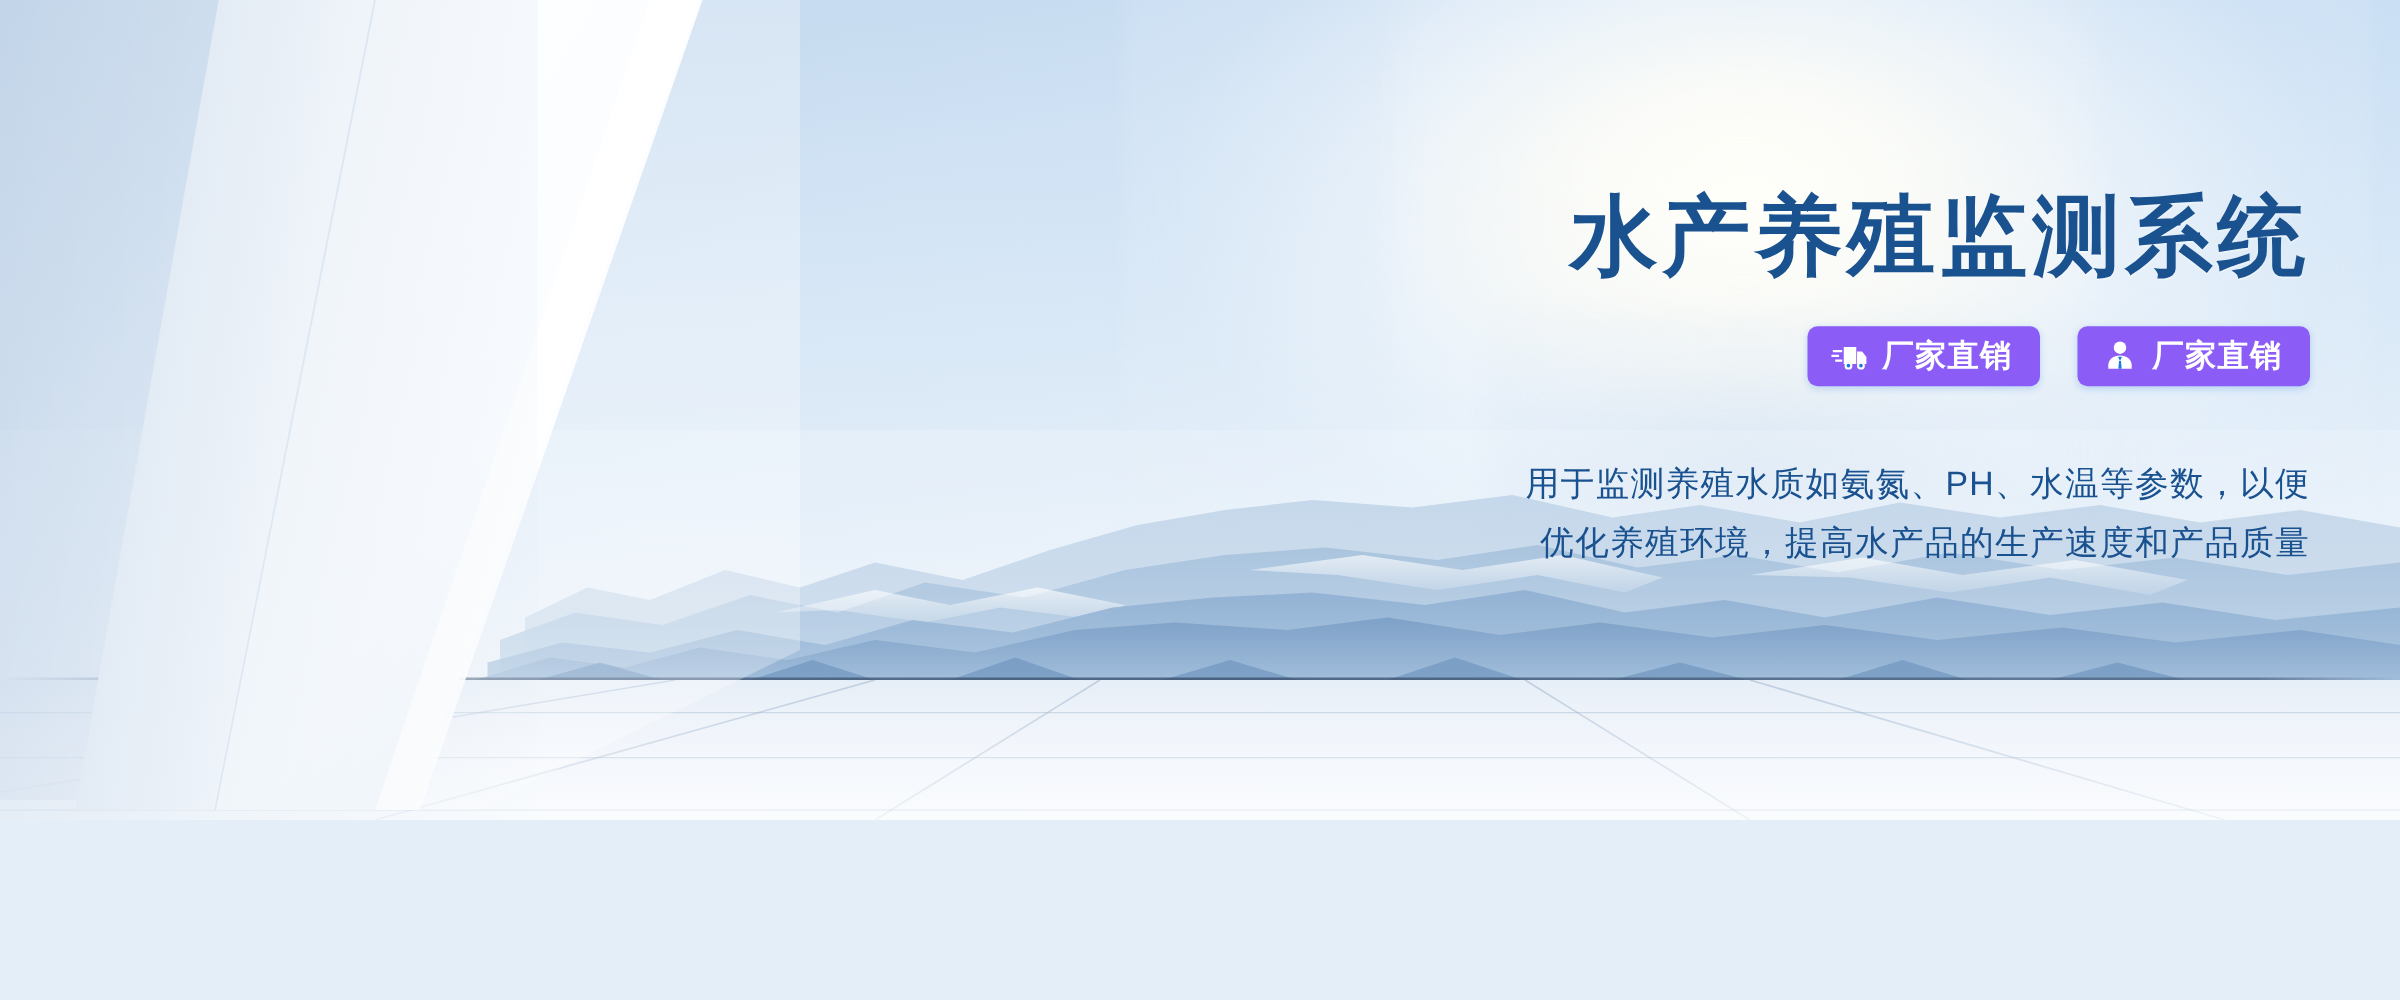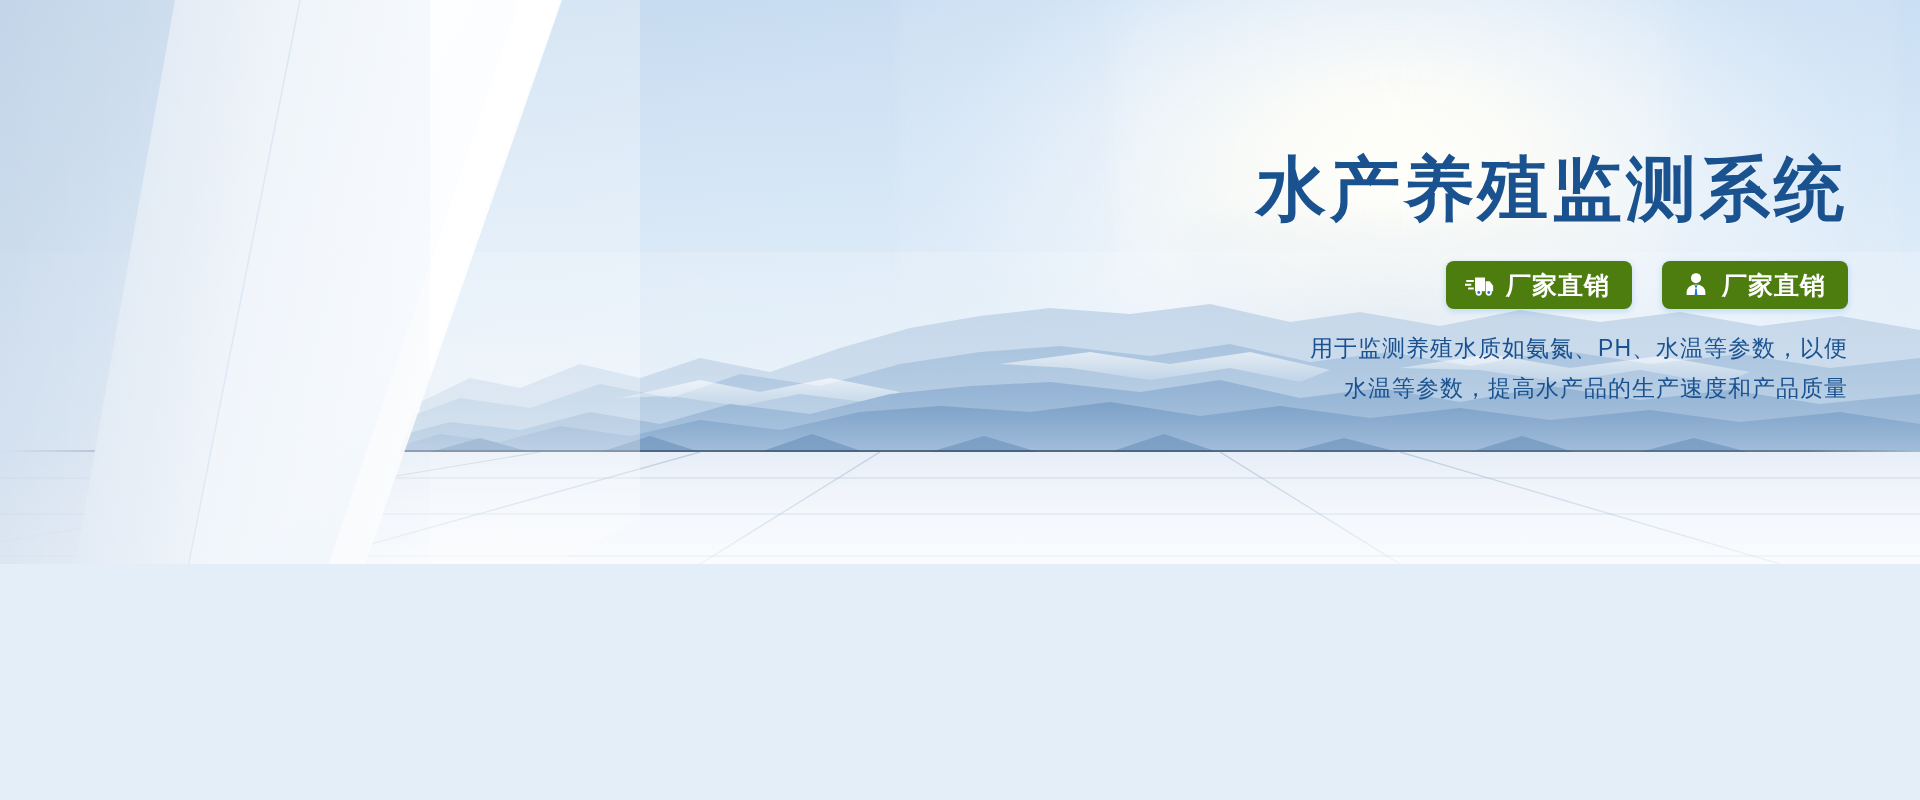--- a/index.html
+++ b/index.html
@@ -5,21 +5,21 @@
 <style>
   * { margin:0; padding:0; box-sizing:border-box; }
   html,body { width:1920px; height:800px; overflow:hidden; }
   body {
     font-family:"Liberation Sans","DejaVu Sans",sans-serif;
     background:#e3eef9;
   }
 
   .banner{
     position:relative;
-    width:1920px; height:564px;
+    width:1920px; height:656px;
     overflow:hidden;
   }
 
   
   .sky{
     position:absolute; inset:0;
     background:
       linear-gradient(180deg,#cadff4 0%, #d6e7f7 28%, #e2eef9 55%, #eef4fb 78%, #f4f8fc 100%);
   }
   .sun-glow{
@@ -124,43 +124,43 @@
   .badges{
     display:flex;
     justify-content:flex-end;
     gap:30px;
     margin-top:33px;
   }
   .badge{
     display:inline-flex;
     align-items:center;
     gap:10px;
-    background:#4d7c0f;
+    background:#8b5cf6;
     color:#fff;
     border-radius:8px;
     padding:8px 22px 8px 18px;
     font-size:25px;
     font-weight:700;
     letter-spacing:1px;
     line-height:1;
     box-shadow:0 2px 6px rgba(23,119,227,.22);
   }
   .badge .bicon{
     display:inline-flex;
     align-items:center;
     justify-content:center;
     width:32px; height:32px;
     flex:0 0 32px;
   }
   .badge .bicon svg{ display:block; width:30px; height:30px; fill:#fff; }
   .badge .blabel{ display:inline-block; }
 
   .desc{
-    margin-top:20px;
-    font-size:23px;
+    margin-top:55px;
+    font-size:27px;
     line-height:1.72;
     color:#1a5290;
     letter-spacing:1px;
     font-weight:400;
   }
   .desc .dline{ display:block; white-space:nowrap; }
 </style>
 </head>
 <body>
 
@@ -303,18 +303,18 @@
             <path d="M22.8 30h2.4l.9 10h-4.2z" fill="#1777e3"></path>
           </svg>
         </span>
         <span class="blabel">厂家直销</span>
       </div>
 
     </div>
 
     <div class="desc">
       <span class="dline">用于监测养殖水质如氨氮、PH、水温等参数，以便</span>
-      <span class="dline">水温等参数，提高水产品的生产速度和产品质量</span>
+      <span class="dline">优化养殖环境，提高水产品的生产速度和产品质量</span>
     </div>
 
   </div>
 
 </div>
 
 </body></html>

